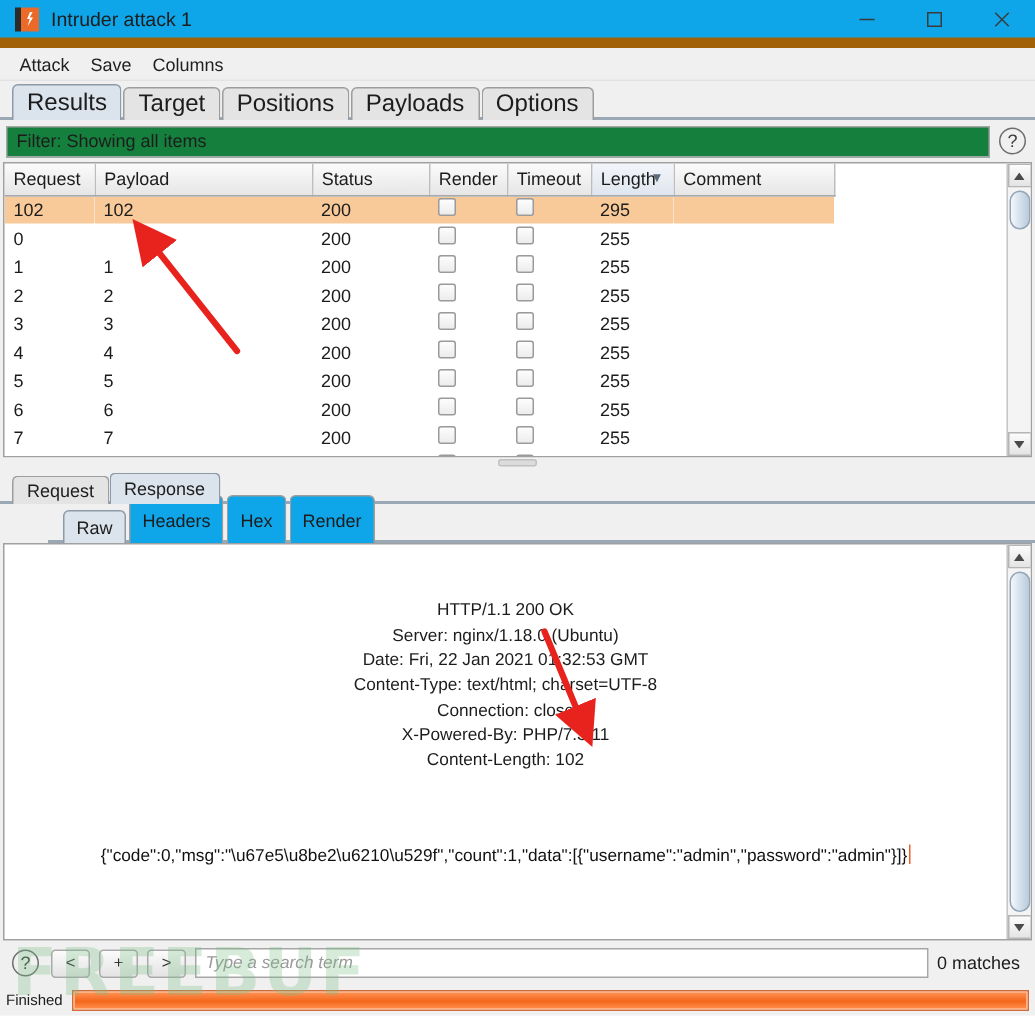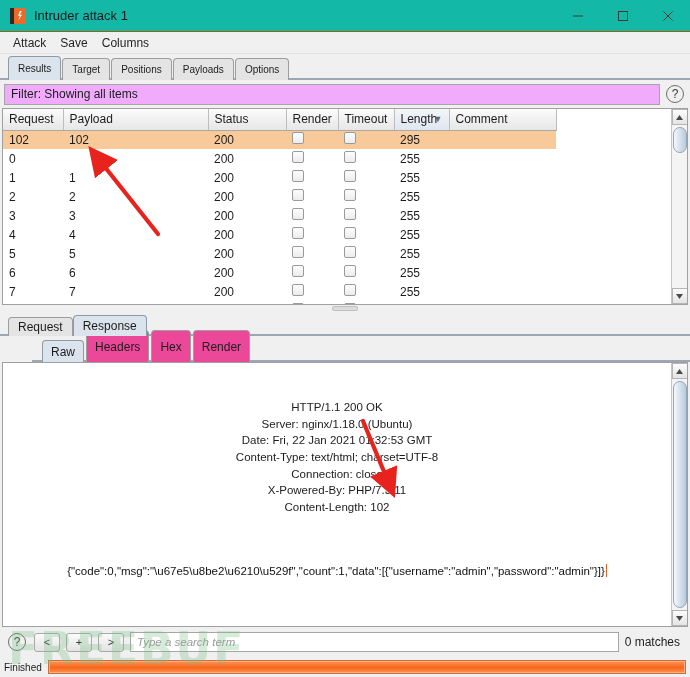--- a/index.html
+++ b/index.html
@@ -15,25 +15,25 @@
     position: relative;
     width: 690px; height: 677px;
     background: #f0f0f0;
     display: flex;
     flex-direction: column;
   }
 
   
   .titlebar {
     height: 32px;
-    background: #14b8a6;
+    background: #0ea5e9;
     display: flex;
     align-items: center;
     flex: 0 0 32px;
-    border-bottom: 1px solid #a16207;
+    border-bottom: 7px solid #a16207;
   }
   .win-icon {
     width: 16px; height: 16px;
     margin-left: 10px; margin-right: 8px;
     position: relative;
     flex: 0 0 16px;
   }
   .win-icon .bk {
     position: absolute; left: 0; top: 0;
     width: 4px; height: 16px; background: #2b2b2b;
@@ -93,21 +93,21 @@
   .tabstrip::after {
     content: "";
     position: absolute;
     left: 0; right: 0; bottom: 0;
     height: 2px;
     background: #9aa8b5;
   }
   .tab {
     height: 22px;
     padding: 0 9px;
-    font-size: 10px;
+    font-size: 16px;
     color: #1c1c1c;
     background: #e4e4e4;
     border: 1px solid #9d9d9d;
     border-bottom: none;
     border-radius: 4px 4px 0 0;
     display: flex; align-items: center;
     margin-right: 1px;
     position: relative;
     z-index: 1;
   }
@@ -123,21 +123,21 @@
     flex: 0 0 28px;
     background: #f0f0f0;
     display: flex;
     align-items: center;
     padding: 3px 4px 3px 4px;
     gap: 4px;
   }
   .filter-box {
     flex: 1 1 auto;
     height: 21px;
-    background: #f0abfc;
+    background: #15803d;
     border: 1px solid #a6a6a6;
     display: flex;
     align-items: center;
     padding-left: 6px;
     font-size: 12px;
     color: #1c1c1c;
   }
   .help-circle {
     flex: 0 0 18px;
     width: 18px; height: 18px;
@@ -314,21 +314,21 @@
     position: absolute;
     left: 0; right: 0; bottom: 0;
     height: 2px;
     background: #9aa8b5;
   }
   .sub-tab {
     height: 32px;
     padding: 0 8px;
     font-size: 12px;
     color: #1c1c1c;
-    background: #ec4899;
+    background: #0ea5e9;
     border: 1px solid #9d9d9d;
     border-bottom: none;
     border-radius: 4px 4px 0 0;
     display: flex; align-items: center;
     margin-right: 2px;
     z-index: 1;
   }
   .sub-tab.active {
     background: #dbe3ec;
     height: 22px;

